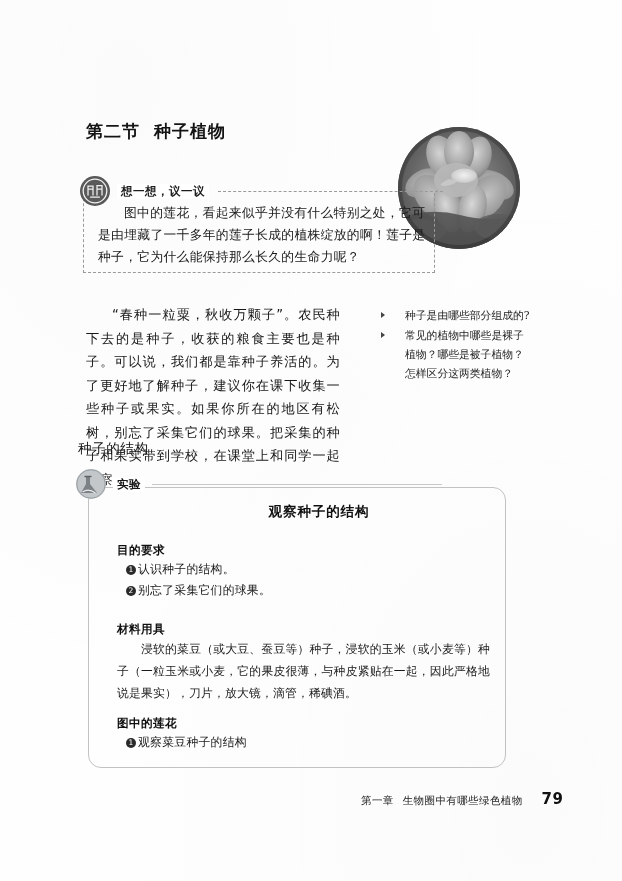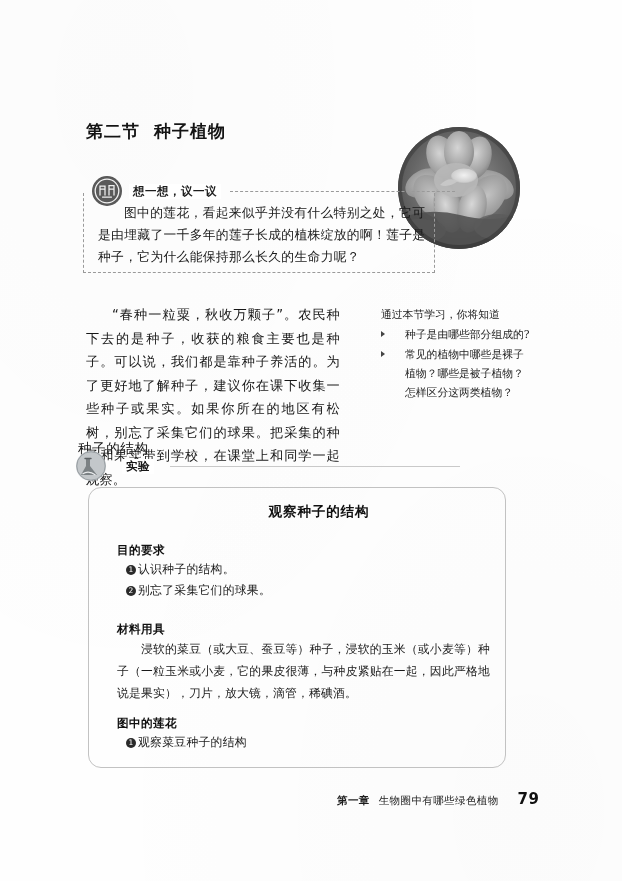--- a/index.html
+++ b/index.html
@@ -63,21 +63,21 @@
     left: 83px;
     top: 193px;
     width: 352px;
     height: 80px;
     border: 1px dashed #9a9a9a;
     border-top: none;
     box-sizing: border-box;
   }
   .think-header {
     position: absolute;
-    left: 92px;
+    left: 80px;
     top: 176px;
     display: flex;
     align-items: center;
     gap: 7px;
     z-index: 4;
   }
   .seal-icon {
     width: 30px;
     height: 30px;
     border-radius: 50%;
@@ -166,24 +166,24 @@
     top: 440px;
     font-size: 13.6px;
     color: #141414;
     letter-spacing: 0.5px;
   }
 
   
   .exp-header {
     position: absolute;
     left: 76px;
-    top: 451px;
+    top: 469px;
     display: flex;
     align-items: center;
-    gap: 16px;
+    gap: 7px;
     z-index: 4;
   }
   .exp-icon {
     width: 30px;
     height: 30px;
     border-radius: 50%;
     background: #b9bec2;
     flex: 0 0 auto;
     overflow: hidden;
     position: relative;
@@ -281,21 +281,21 @@
     left: 337px;
     top: 790px;
     display: flex;
     align-items: baseline;
     gap: 9px;
     font-family: "DejaVu Serif", "Liberation Serif", serif;
     font-size: 10.5px;
     color: #1d1d1d;
     letter-spacing: 0.4px;
   }
-  .footer-chapter { font-weight: bold; }
+  .footer-chapter { font-weight: normal; margin-left: 24px; }
   .footer-pageno {
     font-family: "DejaVu Sans", sans-serif;
     font-size: 15px;
     font-weight: bold;
     color: #111;
     margin-left: 10px;
   }
 </style>
 </head>
 <body>
@@ -367,21 +367,20 @@
     </span>
     <span class="think-label">想一想，议一议</span>
     <span class="think-rule"></span>
   </div>
 
   <div class="think-body">图中的莲花，看起来似乎并没有什么特别之处，它可是由埋藏了一千多年的莲子长成的植株绽放的啊！莲子是种子，它为什么能保持那么长久的生命力呢？</div>
 
   <div class="body-col">“春种一粒粟，秋收万颗子”。农民种下去的是种子，收获的粮食主要也是种子。可以说，我们都是靠种子养活的。为了更好地了解种子，建议你在课下收集一些种子或果实。如果你所在的地区有松树，别忘了采集它们的球果。把采集的种子和果实带到学校，在课堂上和同学一起观察。</div>
 
   <div class="sidebar">
-    <div class="sidebar-lead">通过本节学习，你将知道</div>
     <div class="sidebar-item">
       <span class="sidebar-bullet"></span>
       <span class="sidebar-text">种子是由哪些部分组成的?</span>
     </div>
     <div class="sidebar-item">
       <span class="sidebar-bullet"></span>
       <span class="sidebar-text">常见的植物中哪些是裸子植物？哪些是被子植物？怎样区分这两类植物？</span>
     </div>
   </div>
 

